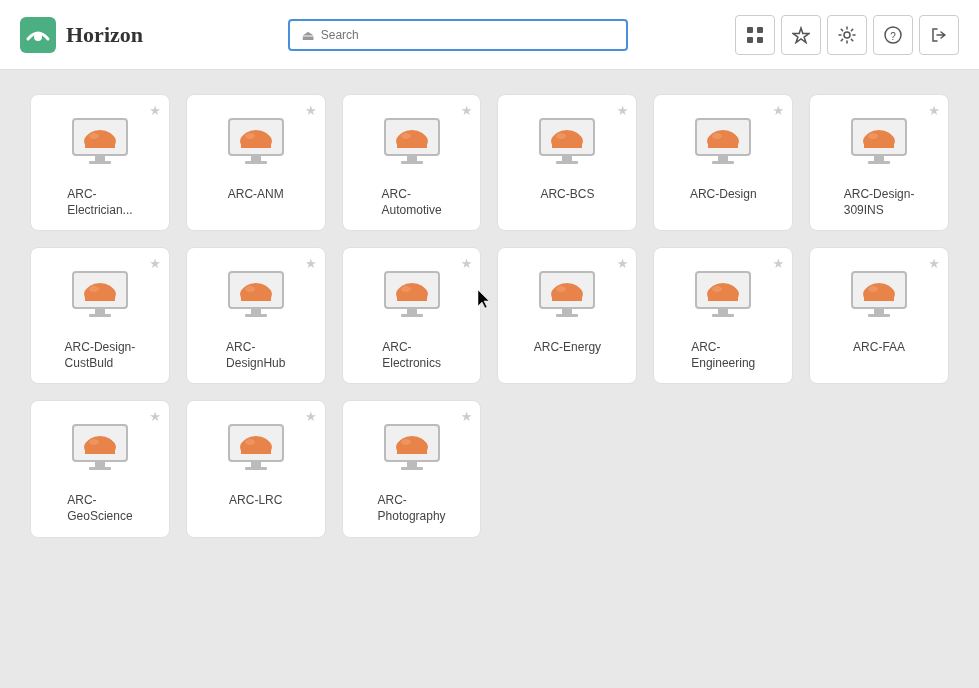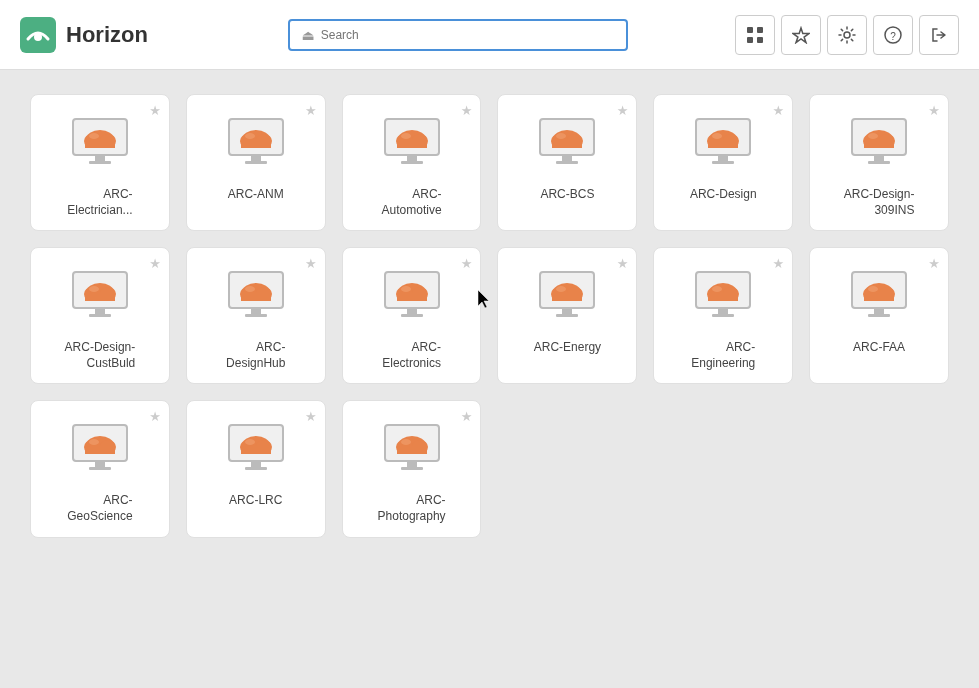--- a/index.html
+++ b/index.html
@@ -26,20 +26,21 @@
       min-width: 160px;
     }
     .logo-icon {
       width: 36px;
       height: 36px;
     }
     .logo-text {
       font-size: 22px;
       font-weight: bold;
       color: #333;
+      font-family: Liberation Serif, serif;
     }
     .search-area {
       flex: 1;
       display: flex;
       justify-content: center;
     }
     .search-box {
       display: flex;
       align-items: center;
       border: 2px solid #4a90d9;
@@ -111,21 +112,21 @@
       width: 72px;
       height: 72px;
       display: flex;
       align-items: center;
       justify-content: center;
     }
     .app-label {
       margin-top: 8px;
       font-size: 12px;
       color: #444;
-      text-align: right;
+      text-align: left;
       line-height: 1.3;
     }
 
     
     .cursor {
       position: fixed;
       pointer-events: none;
       z-index: 9999;
       left: 478px;
       top: 290px;

